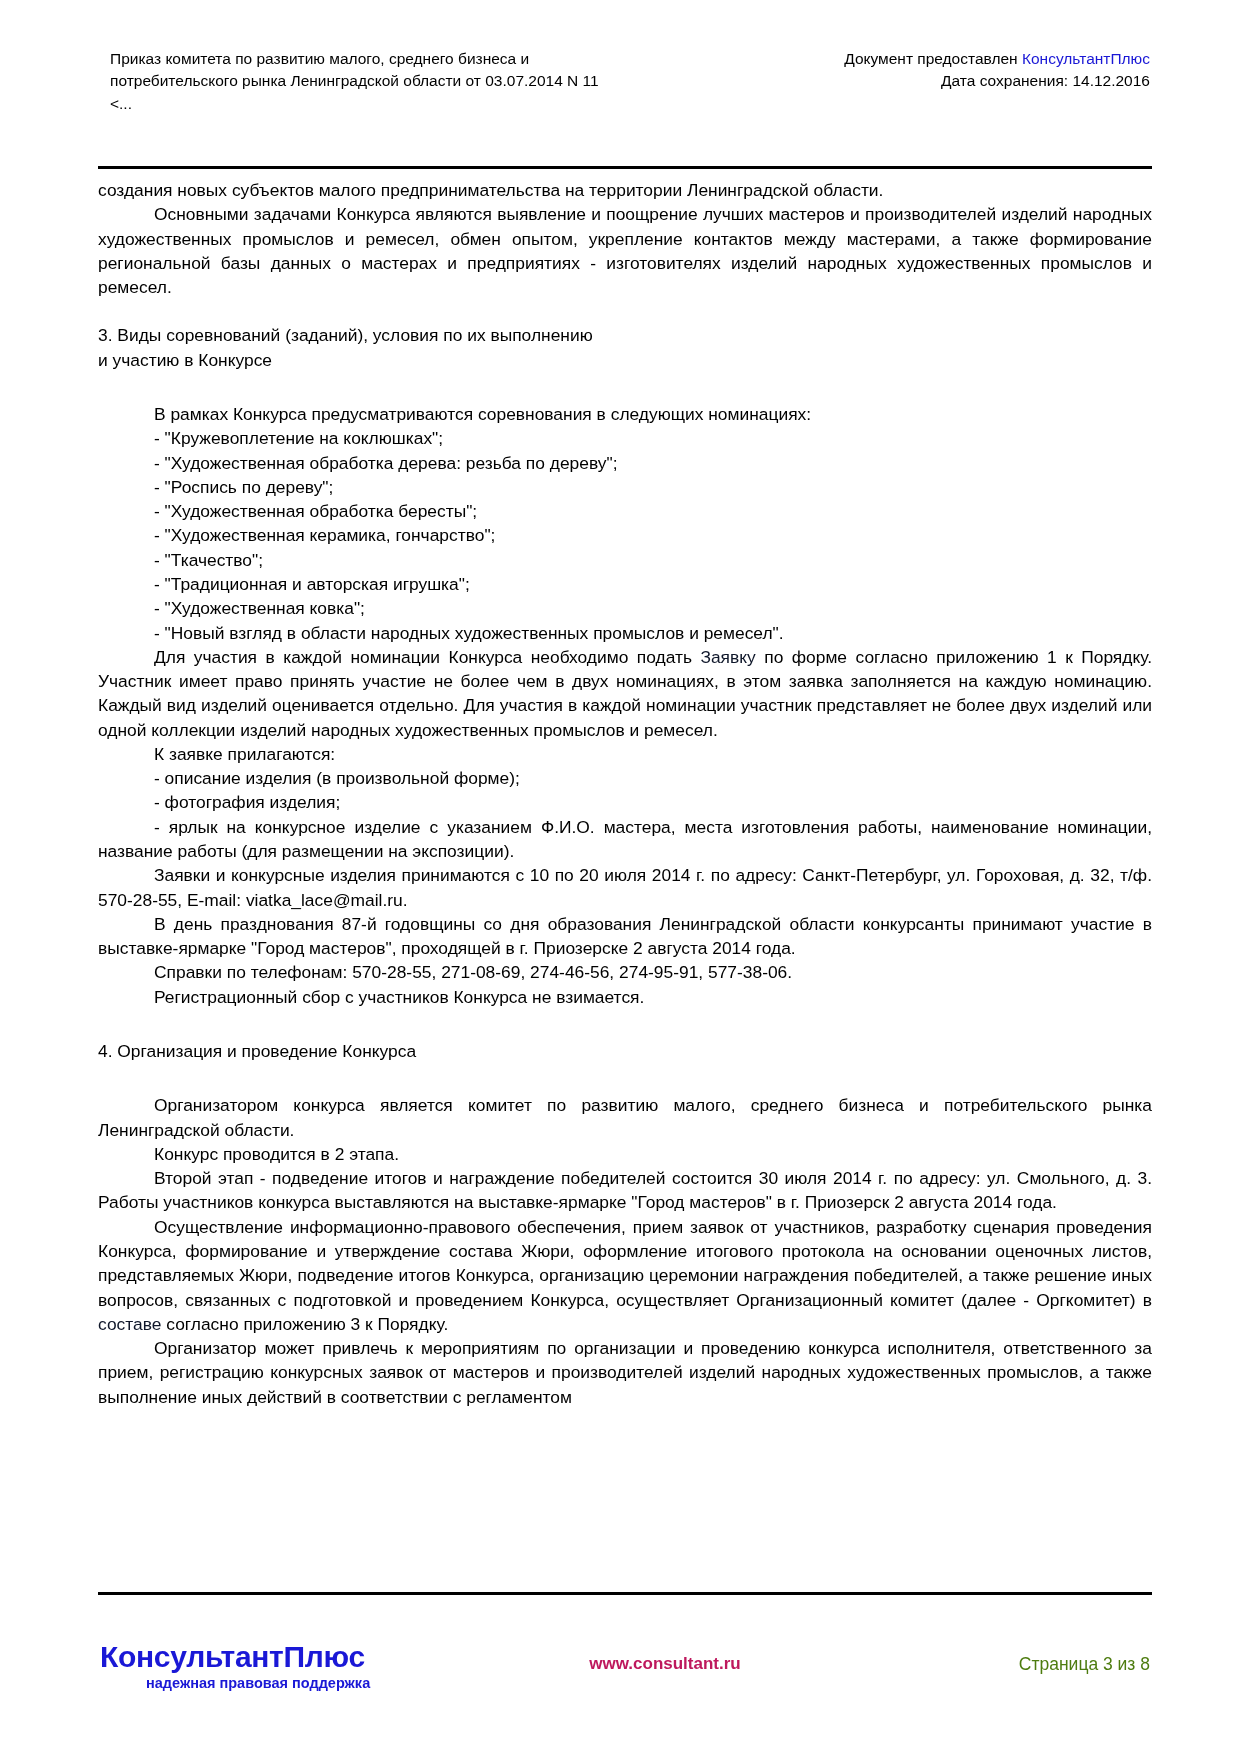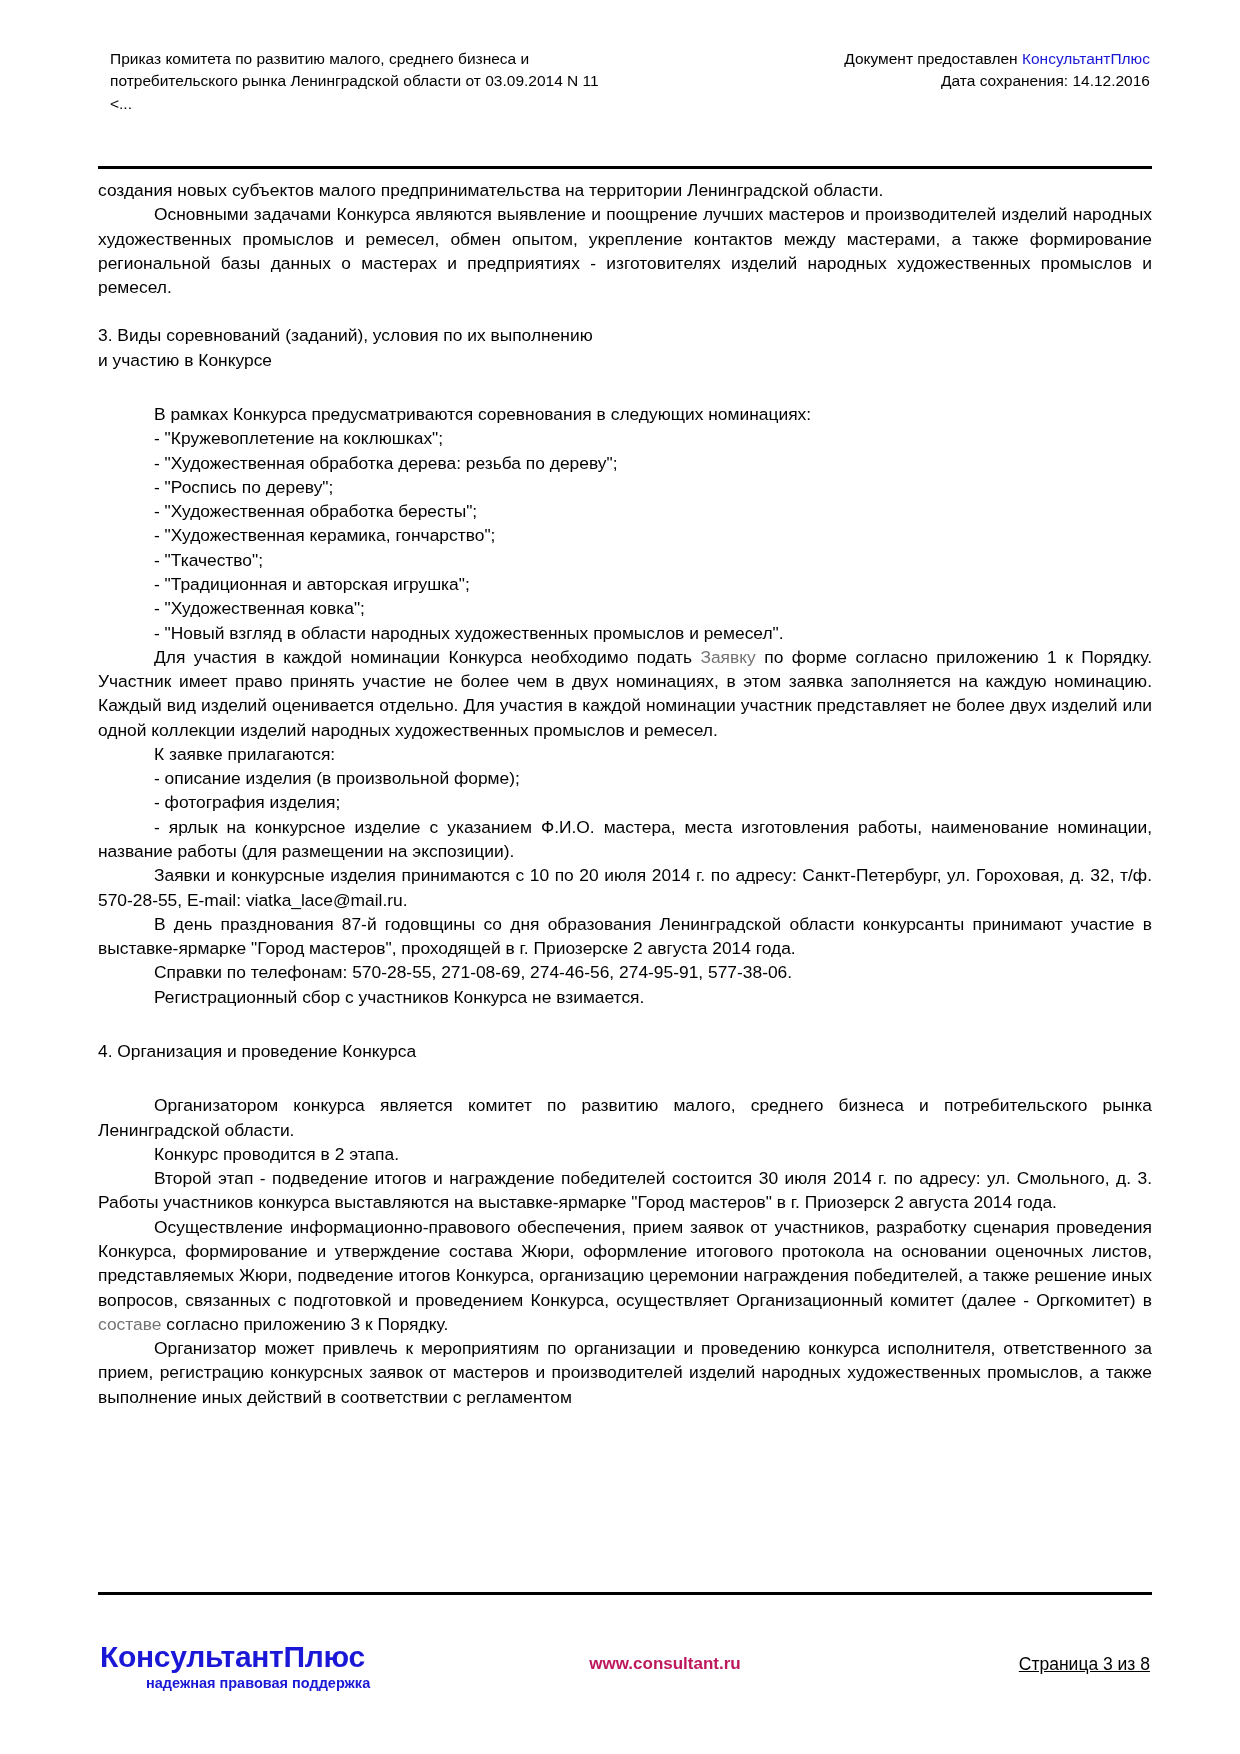--- a/index.html
+++ b/index.html
@@ -91,21 +91,21 @@
     text-align: left;
   }
   .center-head {
     text-align: center;
     text-indent: 0;
   }
   .spacer-md { height: 24px; }
   .spacer-lg { height: 30px; }
 
   .link {
-    color: #737373;
+    color: #0f172a;
   }
 
   
   .nostretch {
     text-align-last: left;
   }
 
   
   .doc-footer {
     position: absolute;
@@ -139,37 +139,36 @@
   .footer-site {
     font-size: 17px;
     font-weight: bold;
     color: #be185d;
     padding-top: 14px;
     text-align: center;
     flex: 1;
   }
   .footer-page {
     font-size: 17.5px;
-    color: #000000;
+    color: #4d7c0f;
     padding-top: 14px;
     text-align: right;
     width: 250px;
     white-space: nowrap;
-    text-decoration: underline;
   }
 </style>
 </head>
 <body>
 
 <div class="page">
 
   <div class="doc-header">
     <div class="header-left">
       <div>Приказ комитета по развитию малого, среднего бизнеса и</div>
-      <div>потребительского рынка Ленинградской области от 03.09.2014 N 11</div>
+      <div>потребительского рынка Ленинградской области от 03.07.2014 N 11</div>
       <div>&lt;...</div>
     </div>
     <div class="header-right">
       <div><span>Документ предоставлен </span><span class="brand-blue">КонсультантПлюс</span></div>
       <div>Дата сохранения: 14.12.2016</div>
     </div>
   </div>
 
   <div class="rule-top"></div>
 

